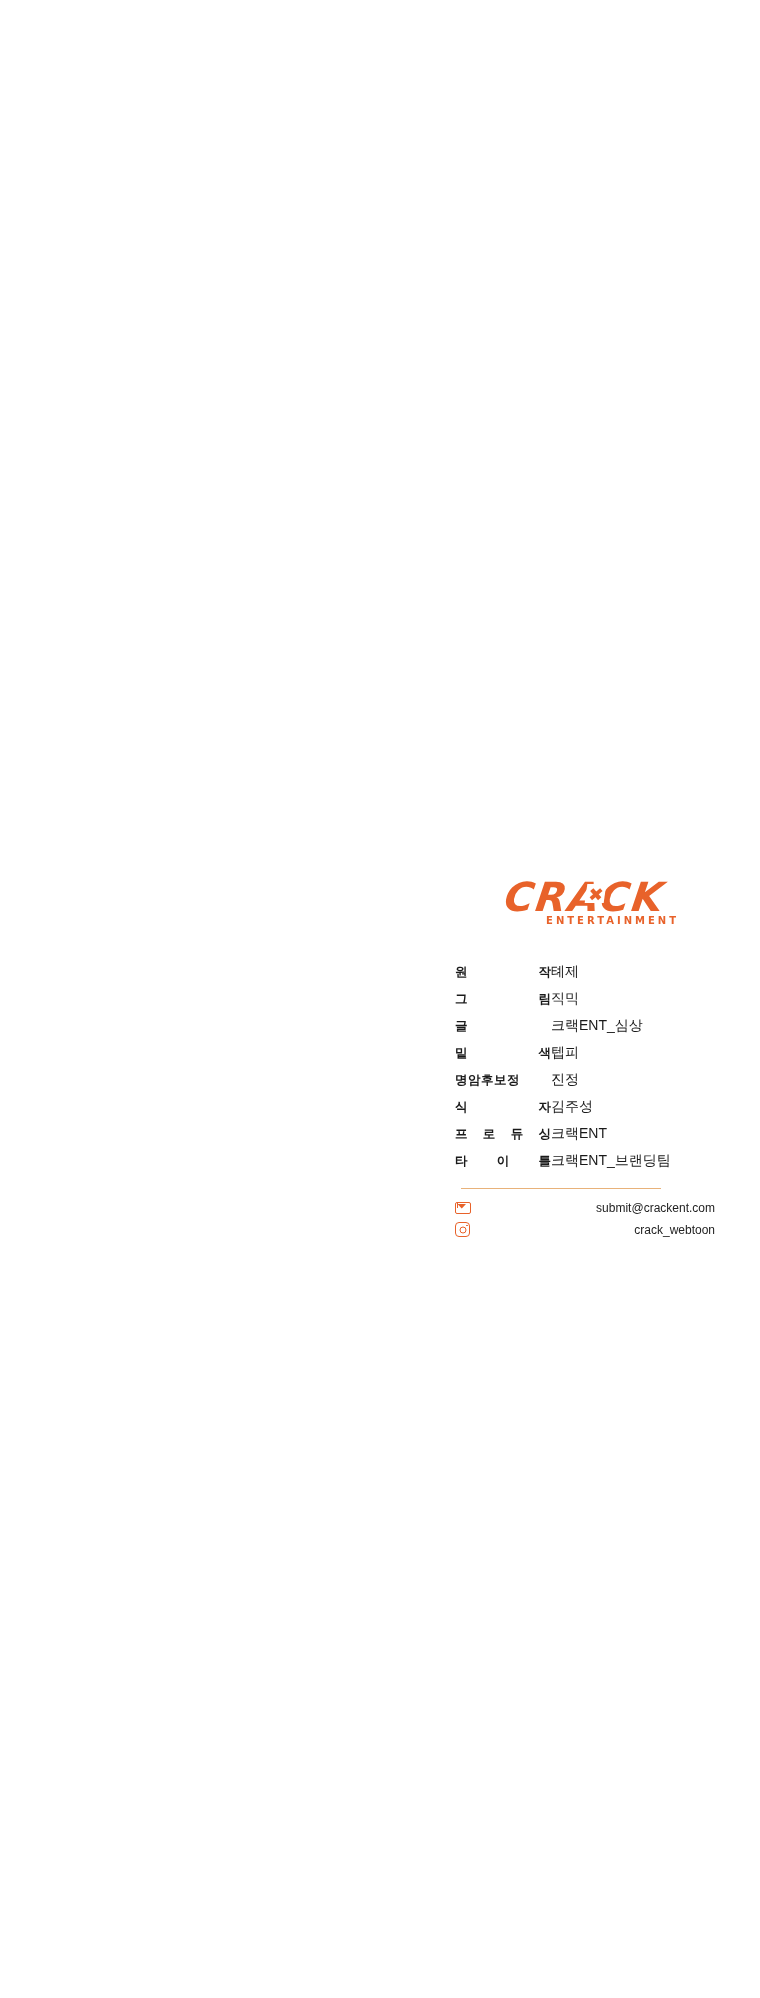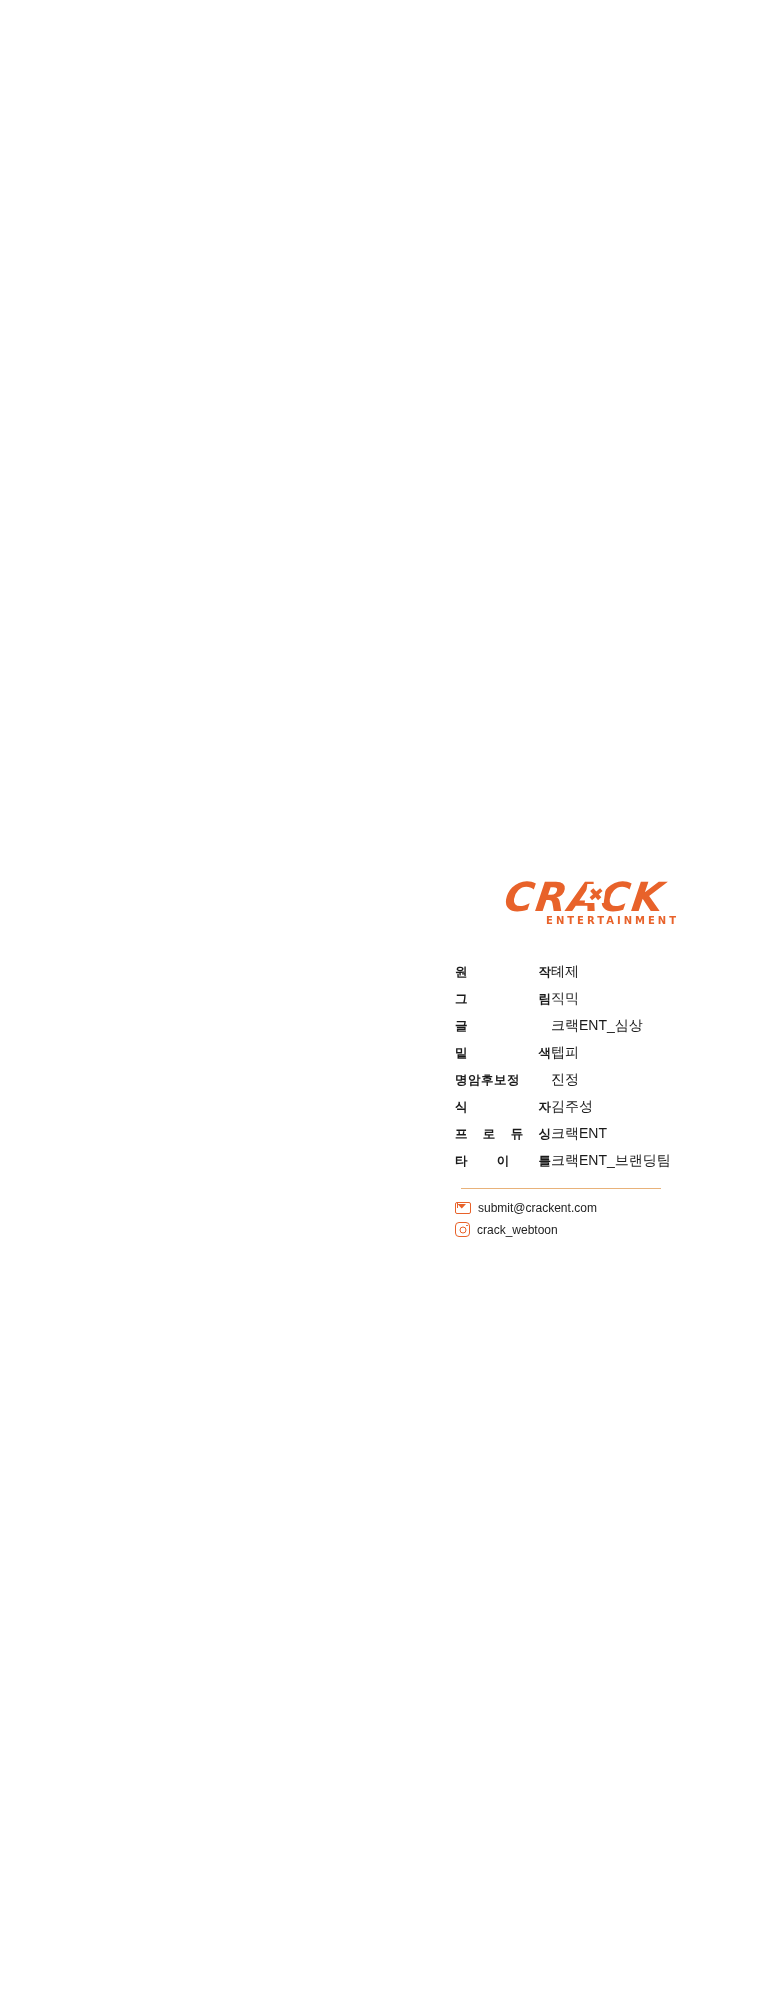--- a/index.html
+++ b/index.html
@@ -111,21 +111,21 @@
   .divider {
     margin: 18px 0 12px 0;
     border: 0;
     border-top: 1px solid #E8B27A;
     width: 200px;
     margin-left: 6px;
   }
   .contact {
     display: flex;
     align-items: center;
-    justify-content: flex-start;
+    justify-content: space-between;
     gap: 7px;
     margin-bottom: 7px;
     font-size: 12px;
     color: #222;
   }
   .contact-text { line-height: 14px; }
   .icon-mail {
     width: 14px;
     height: 10px;
     border: 1.4px solid #E8622A;

